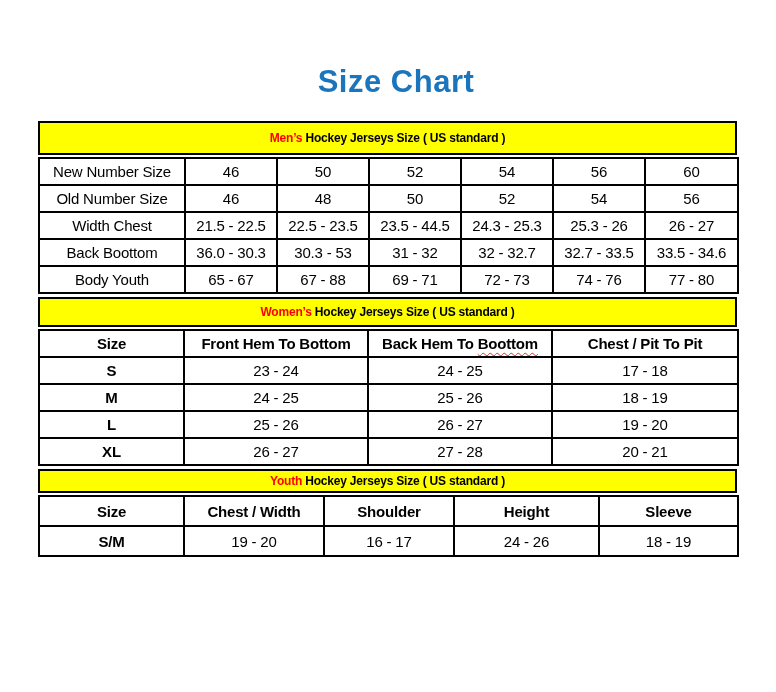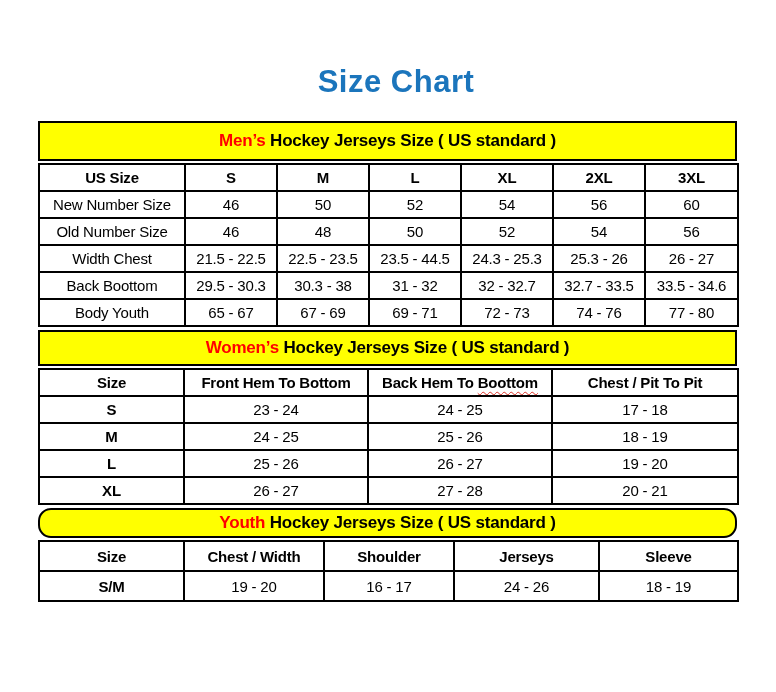--- a/index.html
+++ b/index.html
@@ -8,26 +8,26 @@
     font-family:"Liberation Sans", sans-serif;color:#000;
     -webkit-font-smoothing:antialiased;
   }
   .page-title{
     text-align:center;color:#1B75BC;font-size:31px;font-weight:bold;
     margin:64px 0 21px 16px;letter-spacing:0.5px;
   }
   .chart-wrap{width:699px;margin-left:38px;}
   .band{
     box-sizing:border-box;border:2px solid #000;background:#FFFF00;
-    text-align:center;font-weight:bold;font-size:17px;
+    text-align:center;font-weight:bold;font-size:12px;
     margin-bottom:2px;letter-spacing:-0.2px;
   }
   .band-men{padding:8px 0;}
   .band-women{padding:6px 12px;margin-top:3px;}
-  .band-youth{padding:3px 0;margin-top:3px;border-radius:13px;}
+  .band-youth{padding:3px 0;margin-top:3px;}
   .accent{color:#FF0000;}
   table{border-collapse:collapse;table-layout:fixed;width:699px;}
   th,td{
     box-sizing:border-box;border:2px solid #000;text-align:center;
     vertical-align:middle;font-size:15px;padding:2px 3px;height:27px;
     font-weight:normal;letter-spacing:-0.2px;overflow:hidden;white-space:nowrap;
   }
   th{font-weight:bold;}
   .rowhead-bold{font-weight:bold;}
   .youth-table th,.youth-table td{height:30px;}
@@ -62,29 +62,20 @@
         <col class="c0">
           <col class="cn">
           <col class="cn">
           <col class="cn">
           <col class="cn">
           <col class="cn">
           <col class="clast">
       </colgroup>
       <tbody>
         <tr>
-          <th>US Size</th>
-          <th>S</th>
-          <th>M</th>
-          <th>L</th>
-          <th>XL</th>
-          <th>2XL</th>
-          <th>3XL</th>
-        </tr>
-        <tr>
           <td>New Number Size</td>
           <td>46</td>
           <td>50</td>
           <td>52</td>
           <td>54</td>
           <td>56</td>
           <td>60</td>
         </tr>
         <tr>
           <td>Old Number Size</td>
@@ -99,31 +90,31 @@
           <td>Width Chest</td>
           <td>21.5 - 22.5</td>
           <td>22.5 - 23.5</td>
           <td>23.5 - 44.5</td>
           <td>24.3 - 25.3</td>
           <td>25.3 - 26</td>
           <td>26 - 27</td>
         </tr>
         <tr>
           <td>Back Boottom</td>
-          <td>29.5 - 30.3</td>
-          <td>30.3 - 38</td>
+          <td>36.0 - 30.3</td>
+          <td>30.3 - 53</td>
           <td>31 - 32</td>
           <td>32 - 32.7</td>
           <td>32.7 - 33.5</td>
           <td>33.5 - 34.6</td>
         </tr>
         <tr>
           <td>Body Youth</td>
           <td>65 - 67</td>
-          <td>67 - 69</td>
+          <td>67 - 88</td>
           <td>69 - 71</td>
           <td>72 - 73</td>
           <td>74 - 76</td>
           <td>77 - 80</td>
         </tr>
       </tbody>
     </table>
   </section>
 
   <section>
@@ -178,21 +169,21 @@
           <col class="c1">
           <col class="c2">
           <col class="c3">
           <col class="c4">
       </colgroup>
       <tbody>
         <tr>
           <th>Size</th>
           <th>Chest / Width</th>
           <th>Shoulder</th>
-          <th>Jerseys</th>
+          <th>Height</th>
           <th>Sleeve</th>
         </tr>
         <tr>
           <td class="rowhead-bold">S/M</td>
           <td>19 - 20</td>
           <td>16 - 17</td>
           <td>24 - 26</td>
           <td>18 - 19</td>
         </tr>
       </tbody>

